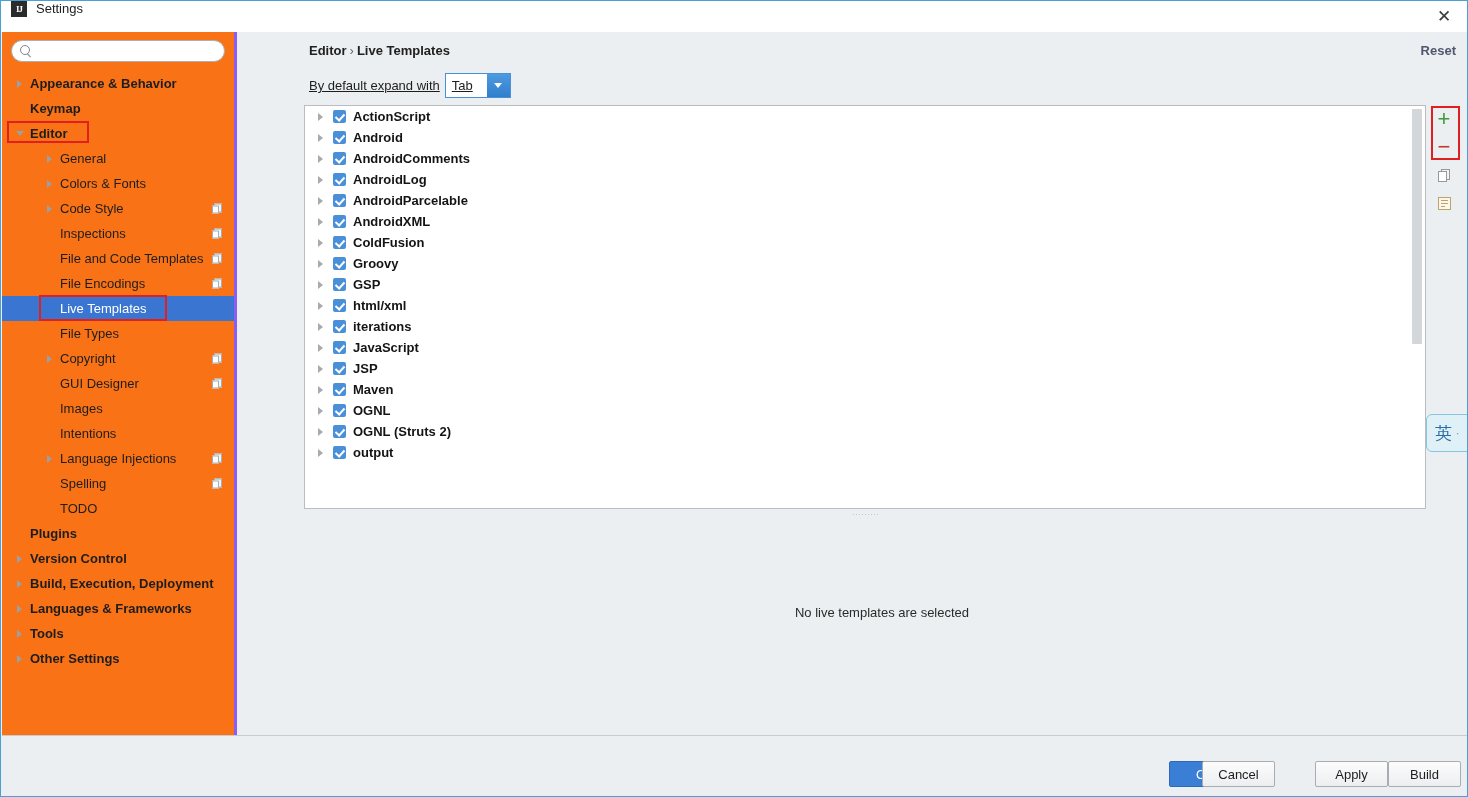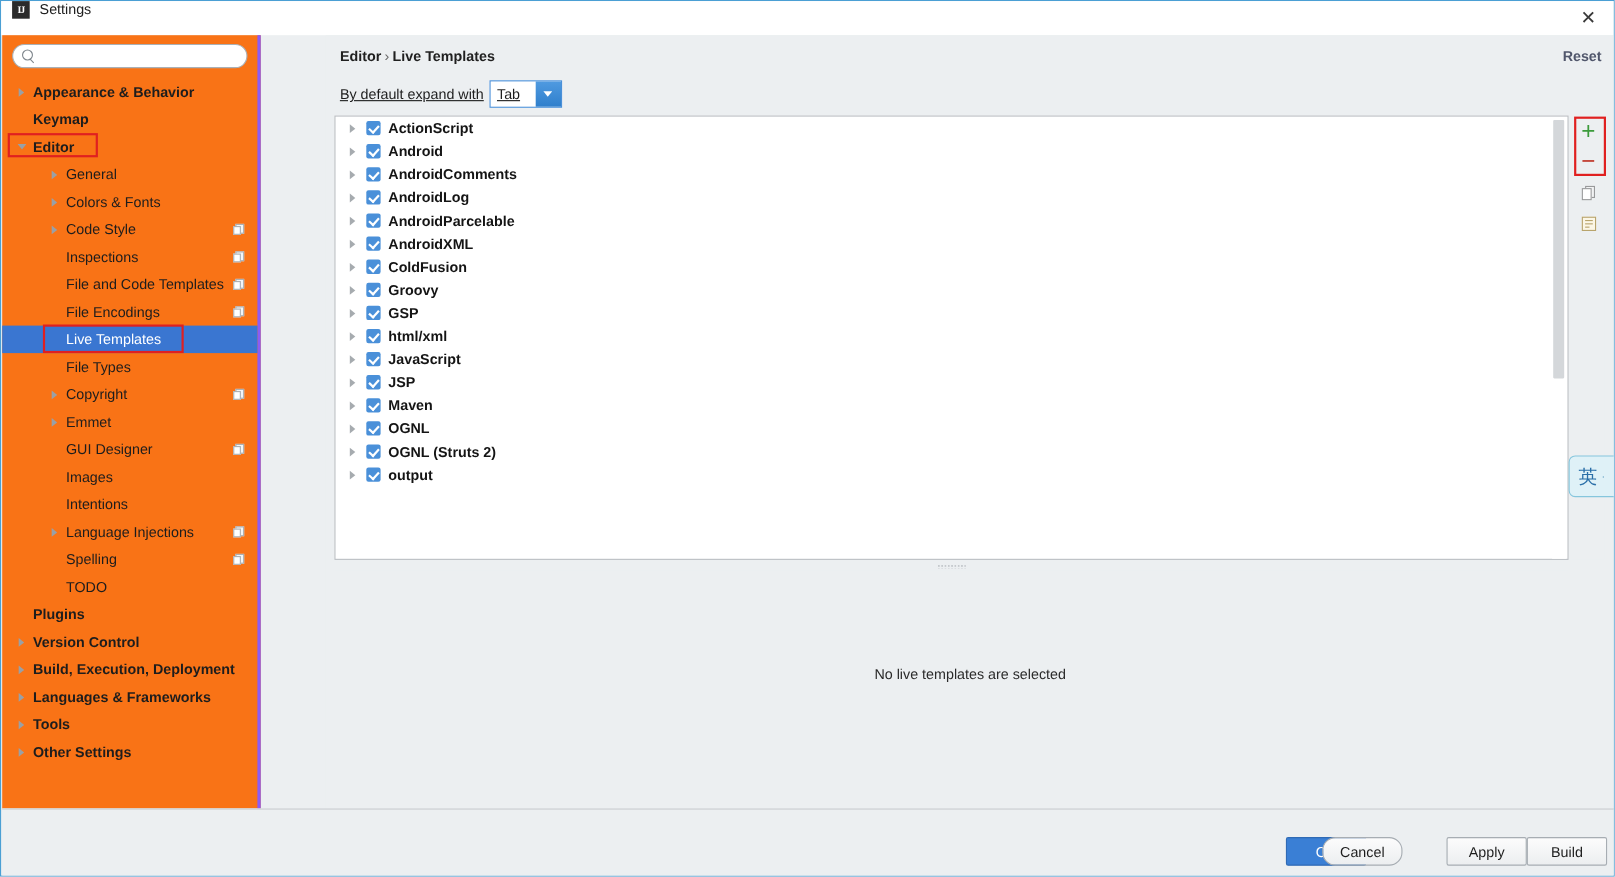--- a/index.html
+++ b/index.html
@@ -316,21 +316,21 @@
     font-family: inherit; font-size: 13px; color: #1d1d1d;
     display: flex; align-items: center; justify-content: center;
     cursor: default;
   }
   .btn.primary {
     background: #3a7fd5;
     border-color: #2f6ab5;
     color: #ffffff;
   }
   .btn-ok { left: 1167px; }
-  .btn-cancel { left: 1200px; border-radius: 12px; }
+  .btn-cancel { left: 1200px; }
   .btn-apply { left: 1313px; }
   .btn-help { left: 1386px; }
 </style>
 </head>
 <body>
 
 <div id="app">
 
   <div class="titlebar">
     <div class="titlebar-ico">IJ</div>
@@ -408,24 +408,20 @@
         </div>
         <div class="tree-row lvl2">
           <span class="arrow has"></span>
           <span class="tree-label">Copyright</span>
           <span class="scope-ico">
             <i class="s1"></i>
             <i class="s2"></i>
           </span>
         </div>
         <div class="tree-row lvl2">
-          <span class="arrow has"></span>
-          <span class="tree-label">Emmet</span>
-        </div>
-        <div class="tree-row lvl2">
           <span class="arrow"></span>
           <span class="tree-label">GUI Designer</span>
           <span class="scope-ico">
             <i class="s1"></i>
             <i class="s2"></i>
           </span>
         </div>
         <div class="tree-row lvl2">
           <span class="arrow"></span>
           <span class="tree-label">Images</span>
@@ -543,20 +539,25 @@
             <span class="tpl-label">GSP</span>
           </div>
           <div class="tpl-row">
             <span class="tpl-arrow"></span>
             <span class="cb"></span>
             <span class="tpl-label">html/xml</span>
           </div>
           <div class="tpl-row">
             <span class="tpl-arrow"></span>
             <span class="cb"></span>
+            <span class="tpl-label">iterations</span>
+          </div>
+          <div class="tpl-row">
+            <span class="tpl-arrow"></span>
+            <span class="cb"></span>
             <span class="tpl-label">JavaScript</span>
           </div>
           <div class="tpl-row">
             <span class="tpl-arrow"></span>
             <span class="cb"></span>
             <span class="tpl-label">JSP</span>
           </div>
           <div class="tpl-row">
             <span class="tpl-arrow"></span>
             <span class="cb"></span>

